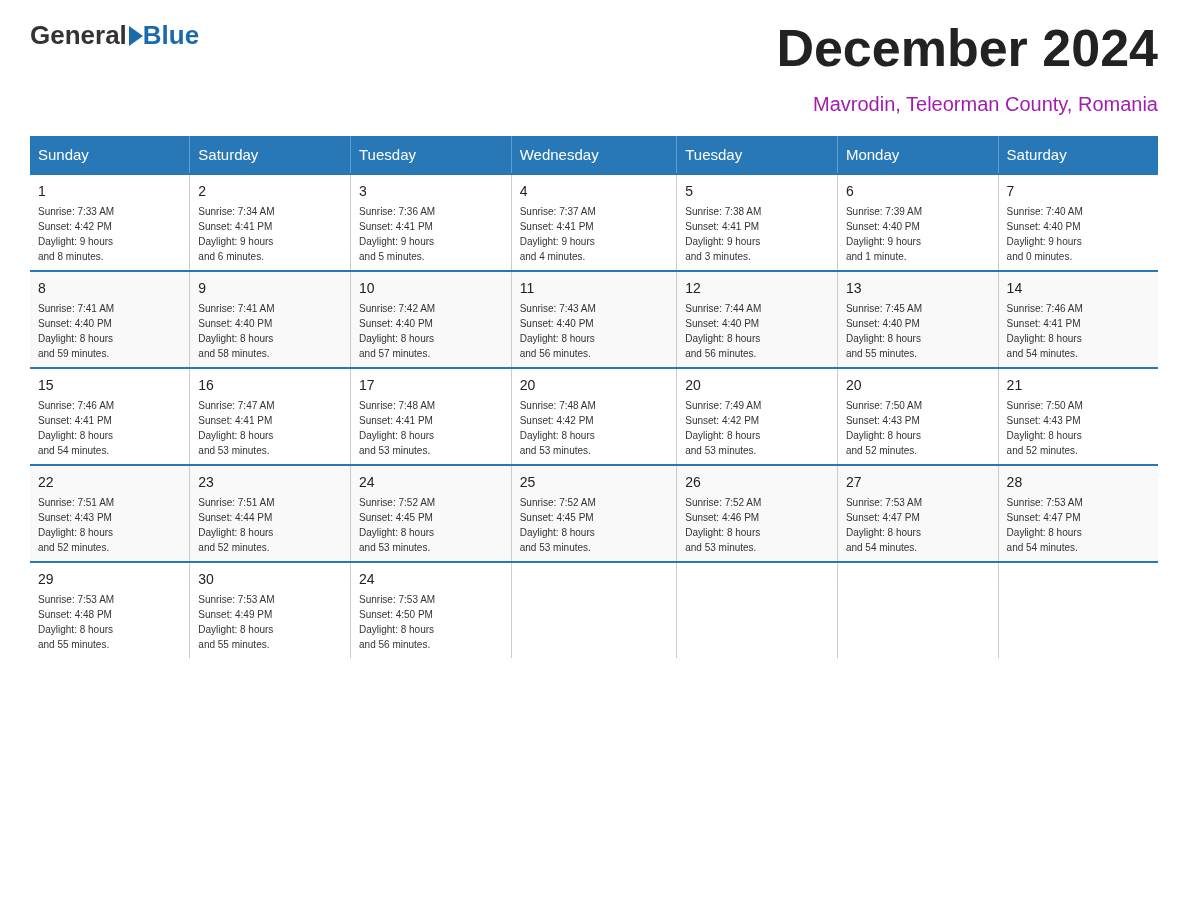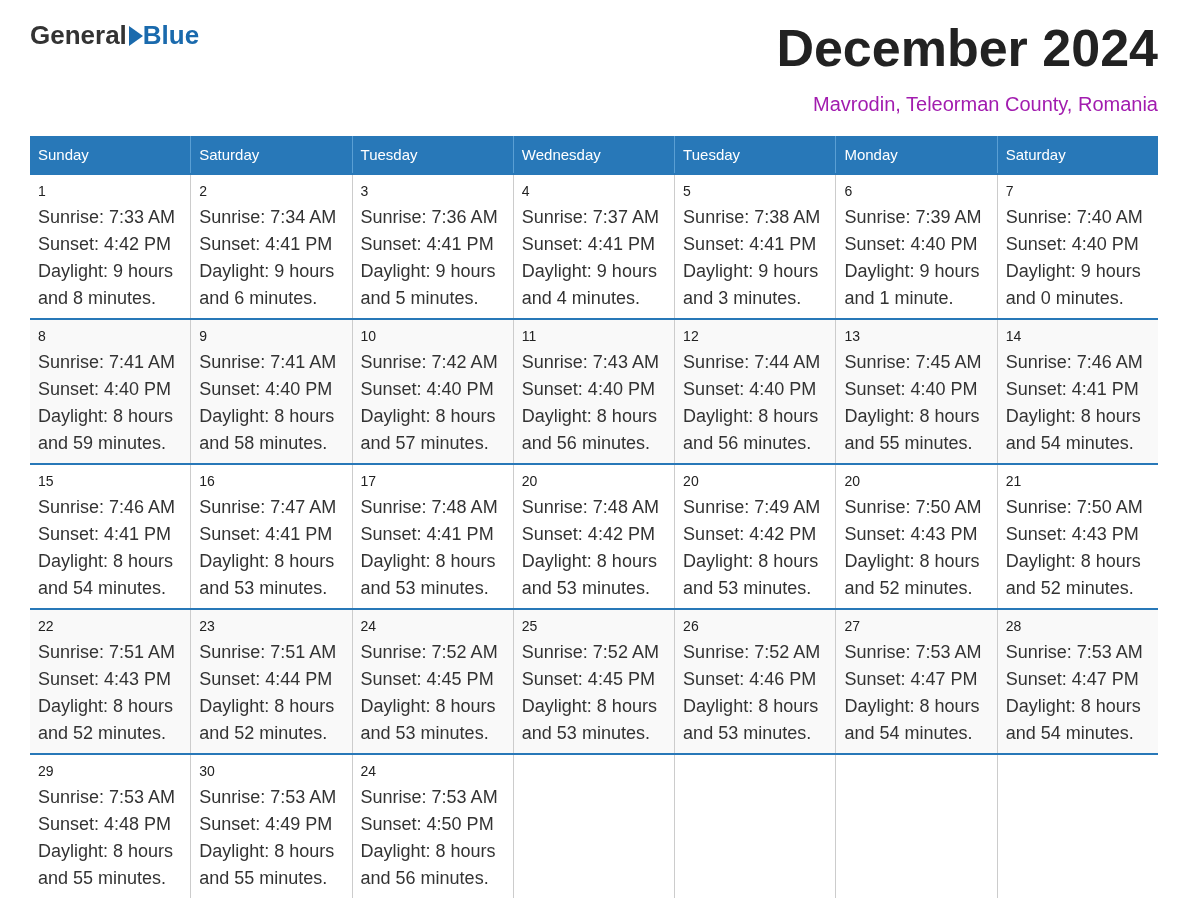--- a/index.html
+++ b/index.html
@@ -94,21 +94,21 @@
     tbody td:last-child {
       border-right: none;
     }
     .day-num {
       font-size: 14px;
       font-weight: normal;
       display: block;
       margin-bottom: 2px;
     }
     .day-info {
-      font-size: 18px;
+      font-size: 10px;
       color: #333;
     }
     tbody tr:nth-child(even) {
       background: #f9f9f9;
     }
     tbody tr:nth-child(odd) {
       background: #fff;
     }
   </style>
 </head>

